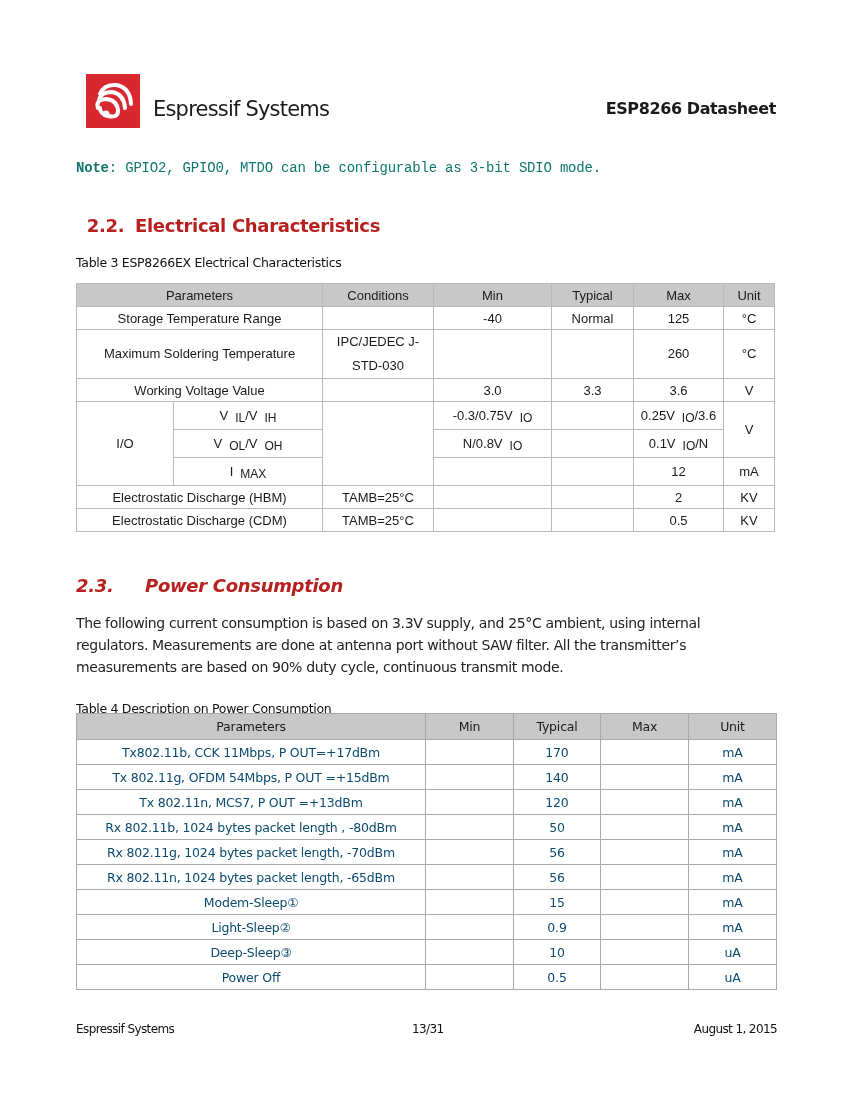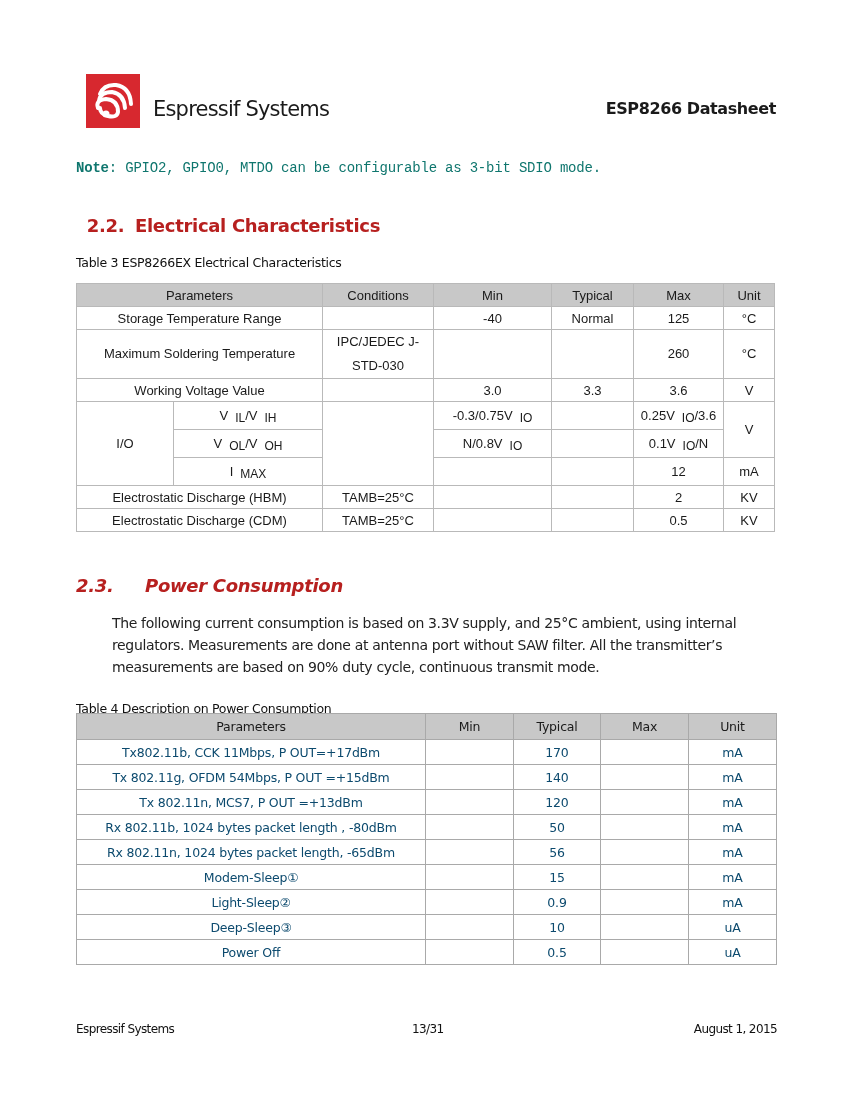--- a/index.html
+++ b/index.html
@@ -17,21 +17,21 @@
     .section .num { display: inline-block; }
     .sec22 { top: 215px; }
     .sec22 .num { width: 59px; text-align: center; }
     .sec23 { top: 575px; font-style: italic; }
     .sec23 .num { width: 69px; }
 
     .caption { position: absolute; left: 0; width: 851px; text-align: left; font-family: "DejaVu Sans", sans-serif; font-size: 12.5px; letter-spacing: -0.3px; font-weight: 500; color: #111; }
     .cap3 { top: 255px; left: 76px; width: 748px; }
     .cap4 { top: 685px; left: 76px; width: 700px; margin-top: 16px; }
 
-    .para { position: absolute; left: 76px; top: 612px; width: 700px; font-family: "DejaVu Sans", sans-serif; font-size: 14px; line-height: 22px; letter-spacing: -0.35px; color: #222; margin-left: 36px; }
+    .para { position: absolute; left: 76px; top: 612px; width: 700px; font-family: "DejaVu Sans", sans-serif; font-size: 14px; line-height: 22px; letter-spacing: -0.35px; color: #222; }
 
     table { position: absolute; border-collapse: collapse; table-layout: fixed; }
     td, th { border: 1.5px solid #b9b9b9; text-align: center; vertical-align: middle; padding: 0; }
     th { background: #c8c8c8; font-weight: normal; }
 
     .t3 { left: 76px; top: 283px; width: 698px; font-family: "Liberation Sans", sans-serif; font-size: 13px; }
     .t3 th { height: 22px; }
     .t3 td { height: 22px; }
     .t3 tr.tall td { height: 47px; line-height: 24px; }
     .t3 .io-sub td { height: 27px; }
@@ -202,20 +202,27 @@
         <td>mA</td>
       </tr>
   <tr>
         <td>Rx 802.11b, 1024 bytes packet length , -80dBm</td>
         <td></td>
         <td>50</td>
         <td></td>
         <td>mA</td>
       </tr>
   <tr>
+        <td>Rx 802.11g, 1024 bytes packet length, -70dBm</td>
+        <td></td>
+        <td>56</td>
+        <td></td>
+        <td>mA</td>
+      </tr>
+  <tr>
         <td>Rx 802.11n, 1024 bytes packet length, -65dBm</td>
         <td></td>
         <td>56</td>
         <td></td>
         <td>mA</td>
       </tr>
   <tr>
         <td>Modem-Sleep①</td>
         <td></td>
         <td>15</td>

